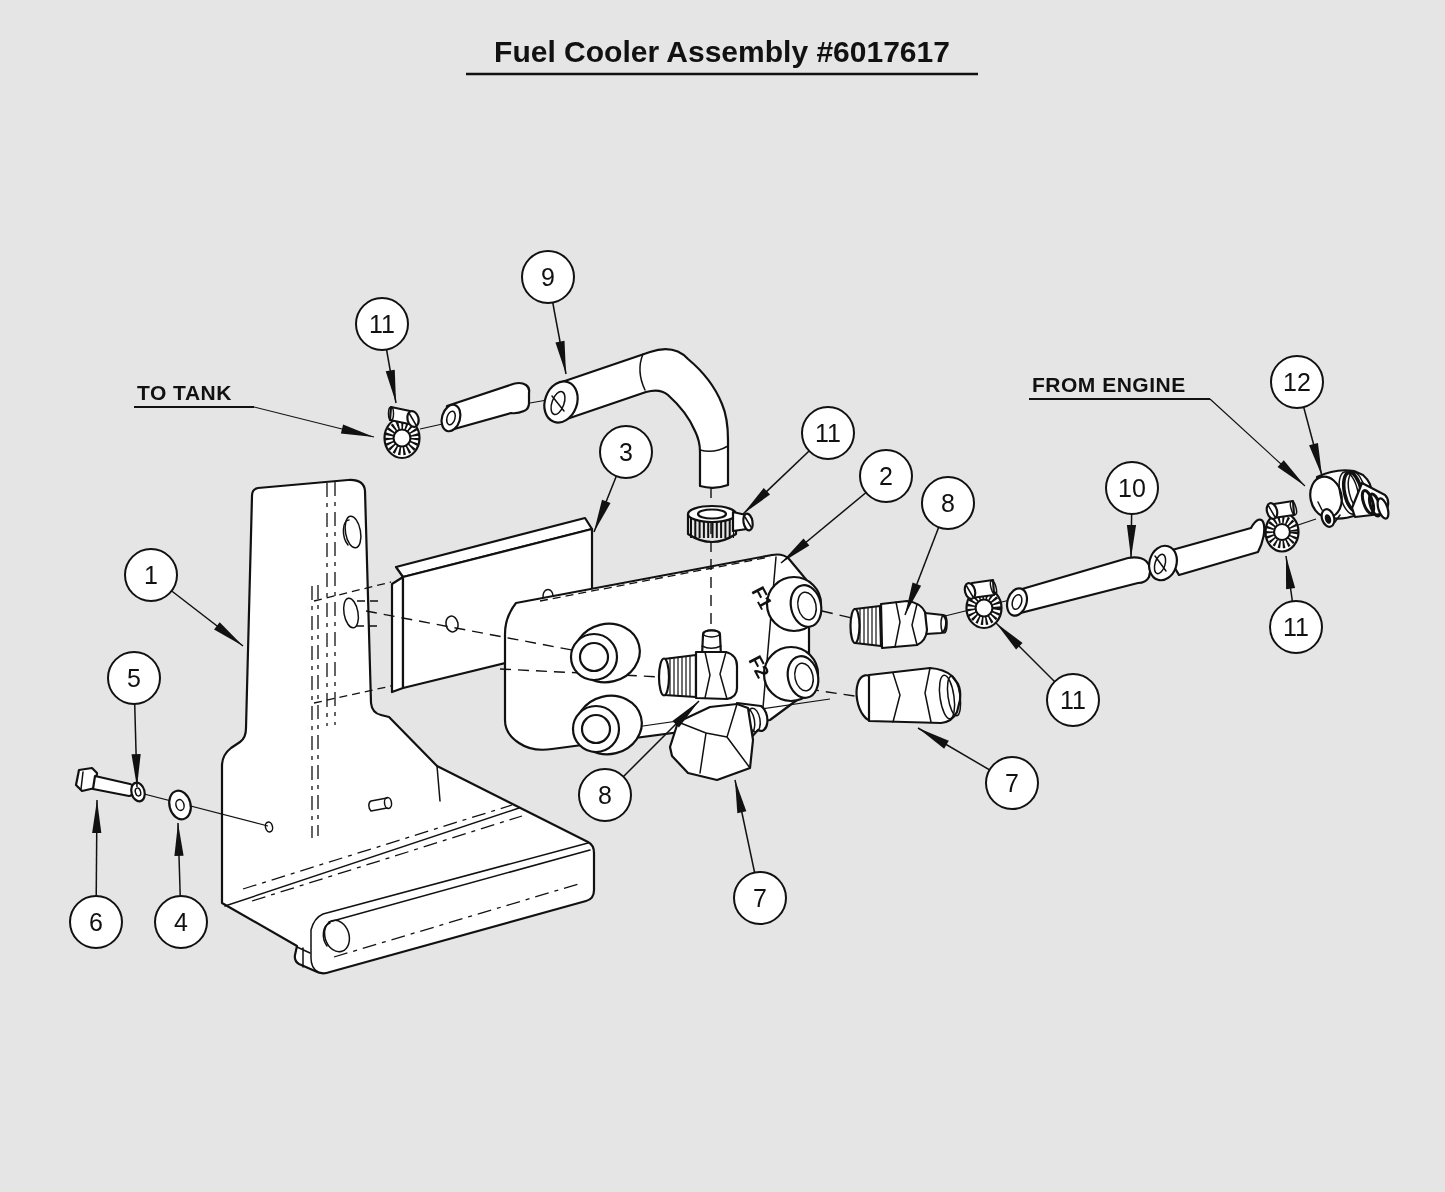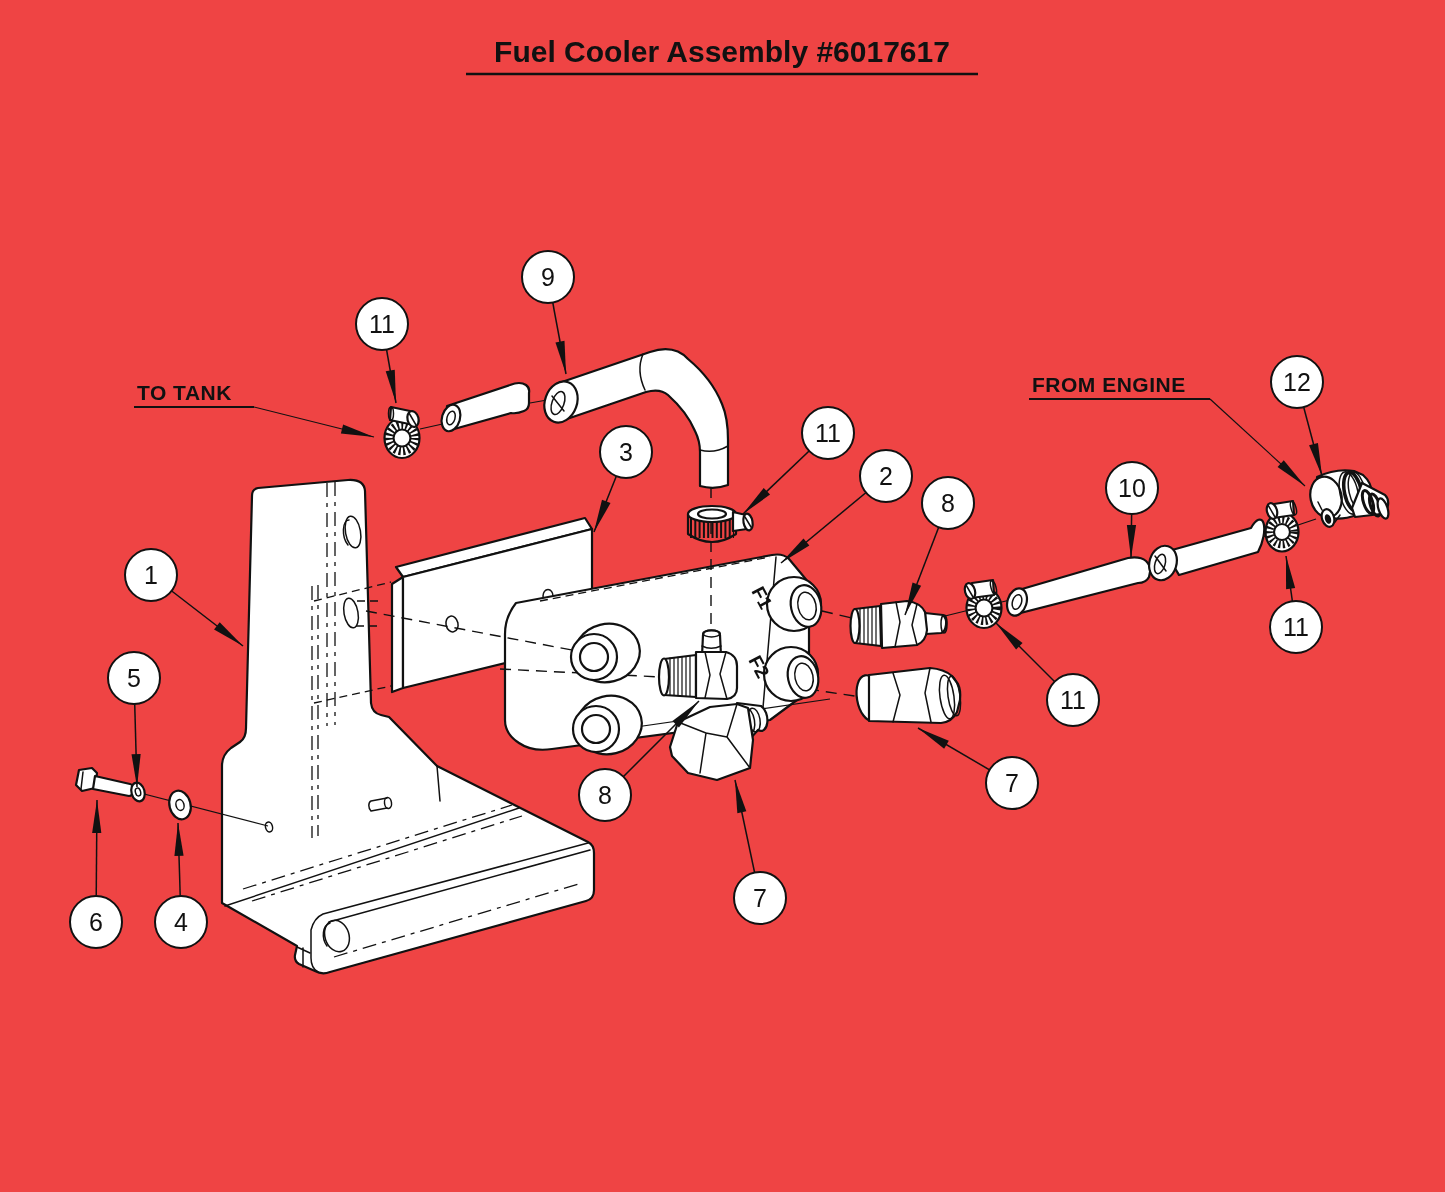--- a/index.html
+++ b/index.html
@@ -1,16 +1,16 @@
 <!DOCTYPE html>
 <html><head>
 <meta charset="utf-8">
 <style>
   html,body{margin:0;padding:0;background:#ffffff;}
-  .canvas{position:relative;width:1445px;height:1192px;background:#ef4444;overflow:hidden;}
+  .canvas{position:relative;width:1445px;height:1192px;background:#e5e5e5;overflow:hidden;}
   svg{position:absolute;left:0;top:0;}
   svg text{font-family:"Liberation Sans", sans-serif;fill:#111111;}
   .title-text{font-size:30px;font-weight:bold;}
   .flow-label{font-size:21px;font-weight:bold;letter-spacing:0.5px;}
   .port-label{font-size:19px;font-weight:bold;}
   .balloon-num{font-size:25px;}
   .ln{stroke:#111111;fill:none;stroke-width:2.2;stroke-linejoin:round;stroke-linecap:round;}
   .lnf{stroke:#111111;fill:#ffffff;stroke-width:2.2;stroke-linejoin:round;}
   .det{stroke:#111111;fill:none;stroke-width:1.5;stroke-linecap:round;}
   .thin{stroke:#111111;fill:none;stroke-width:1.2;}

